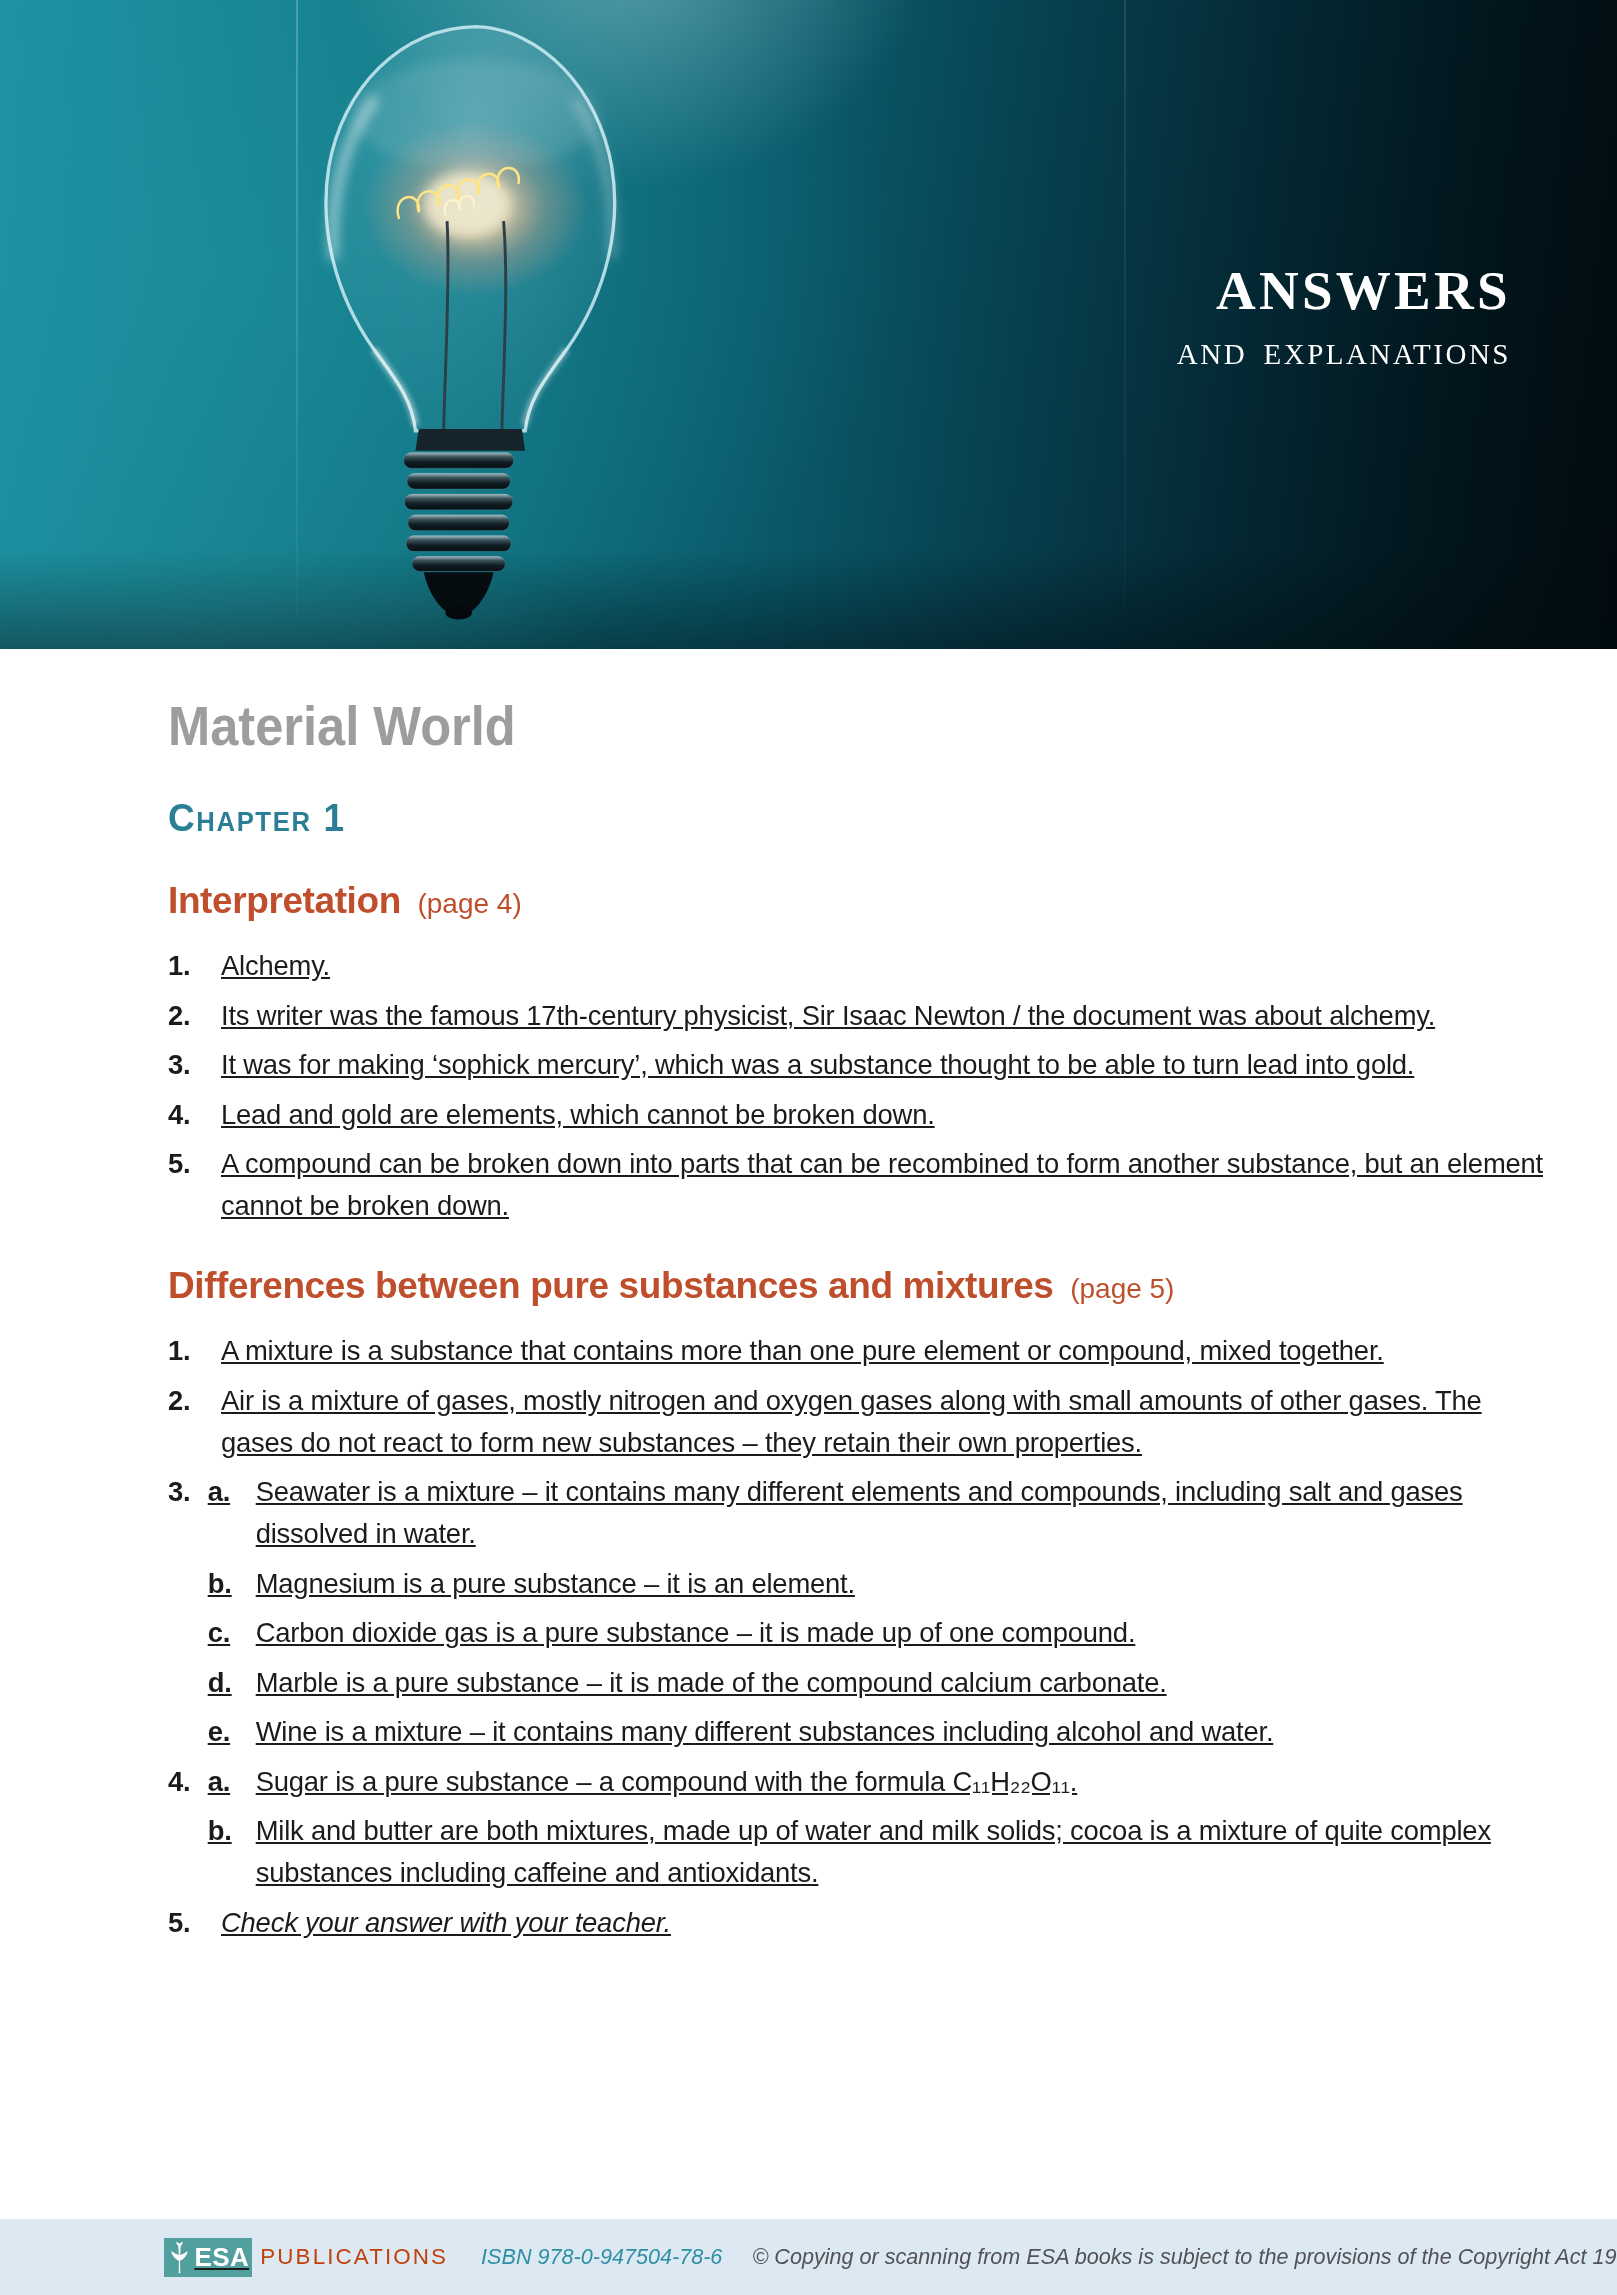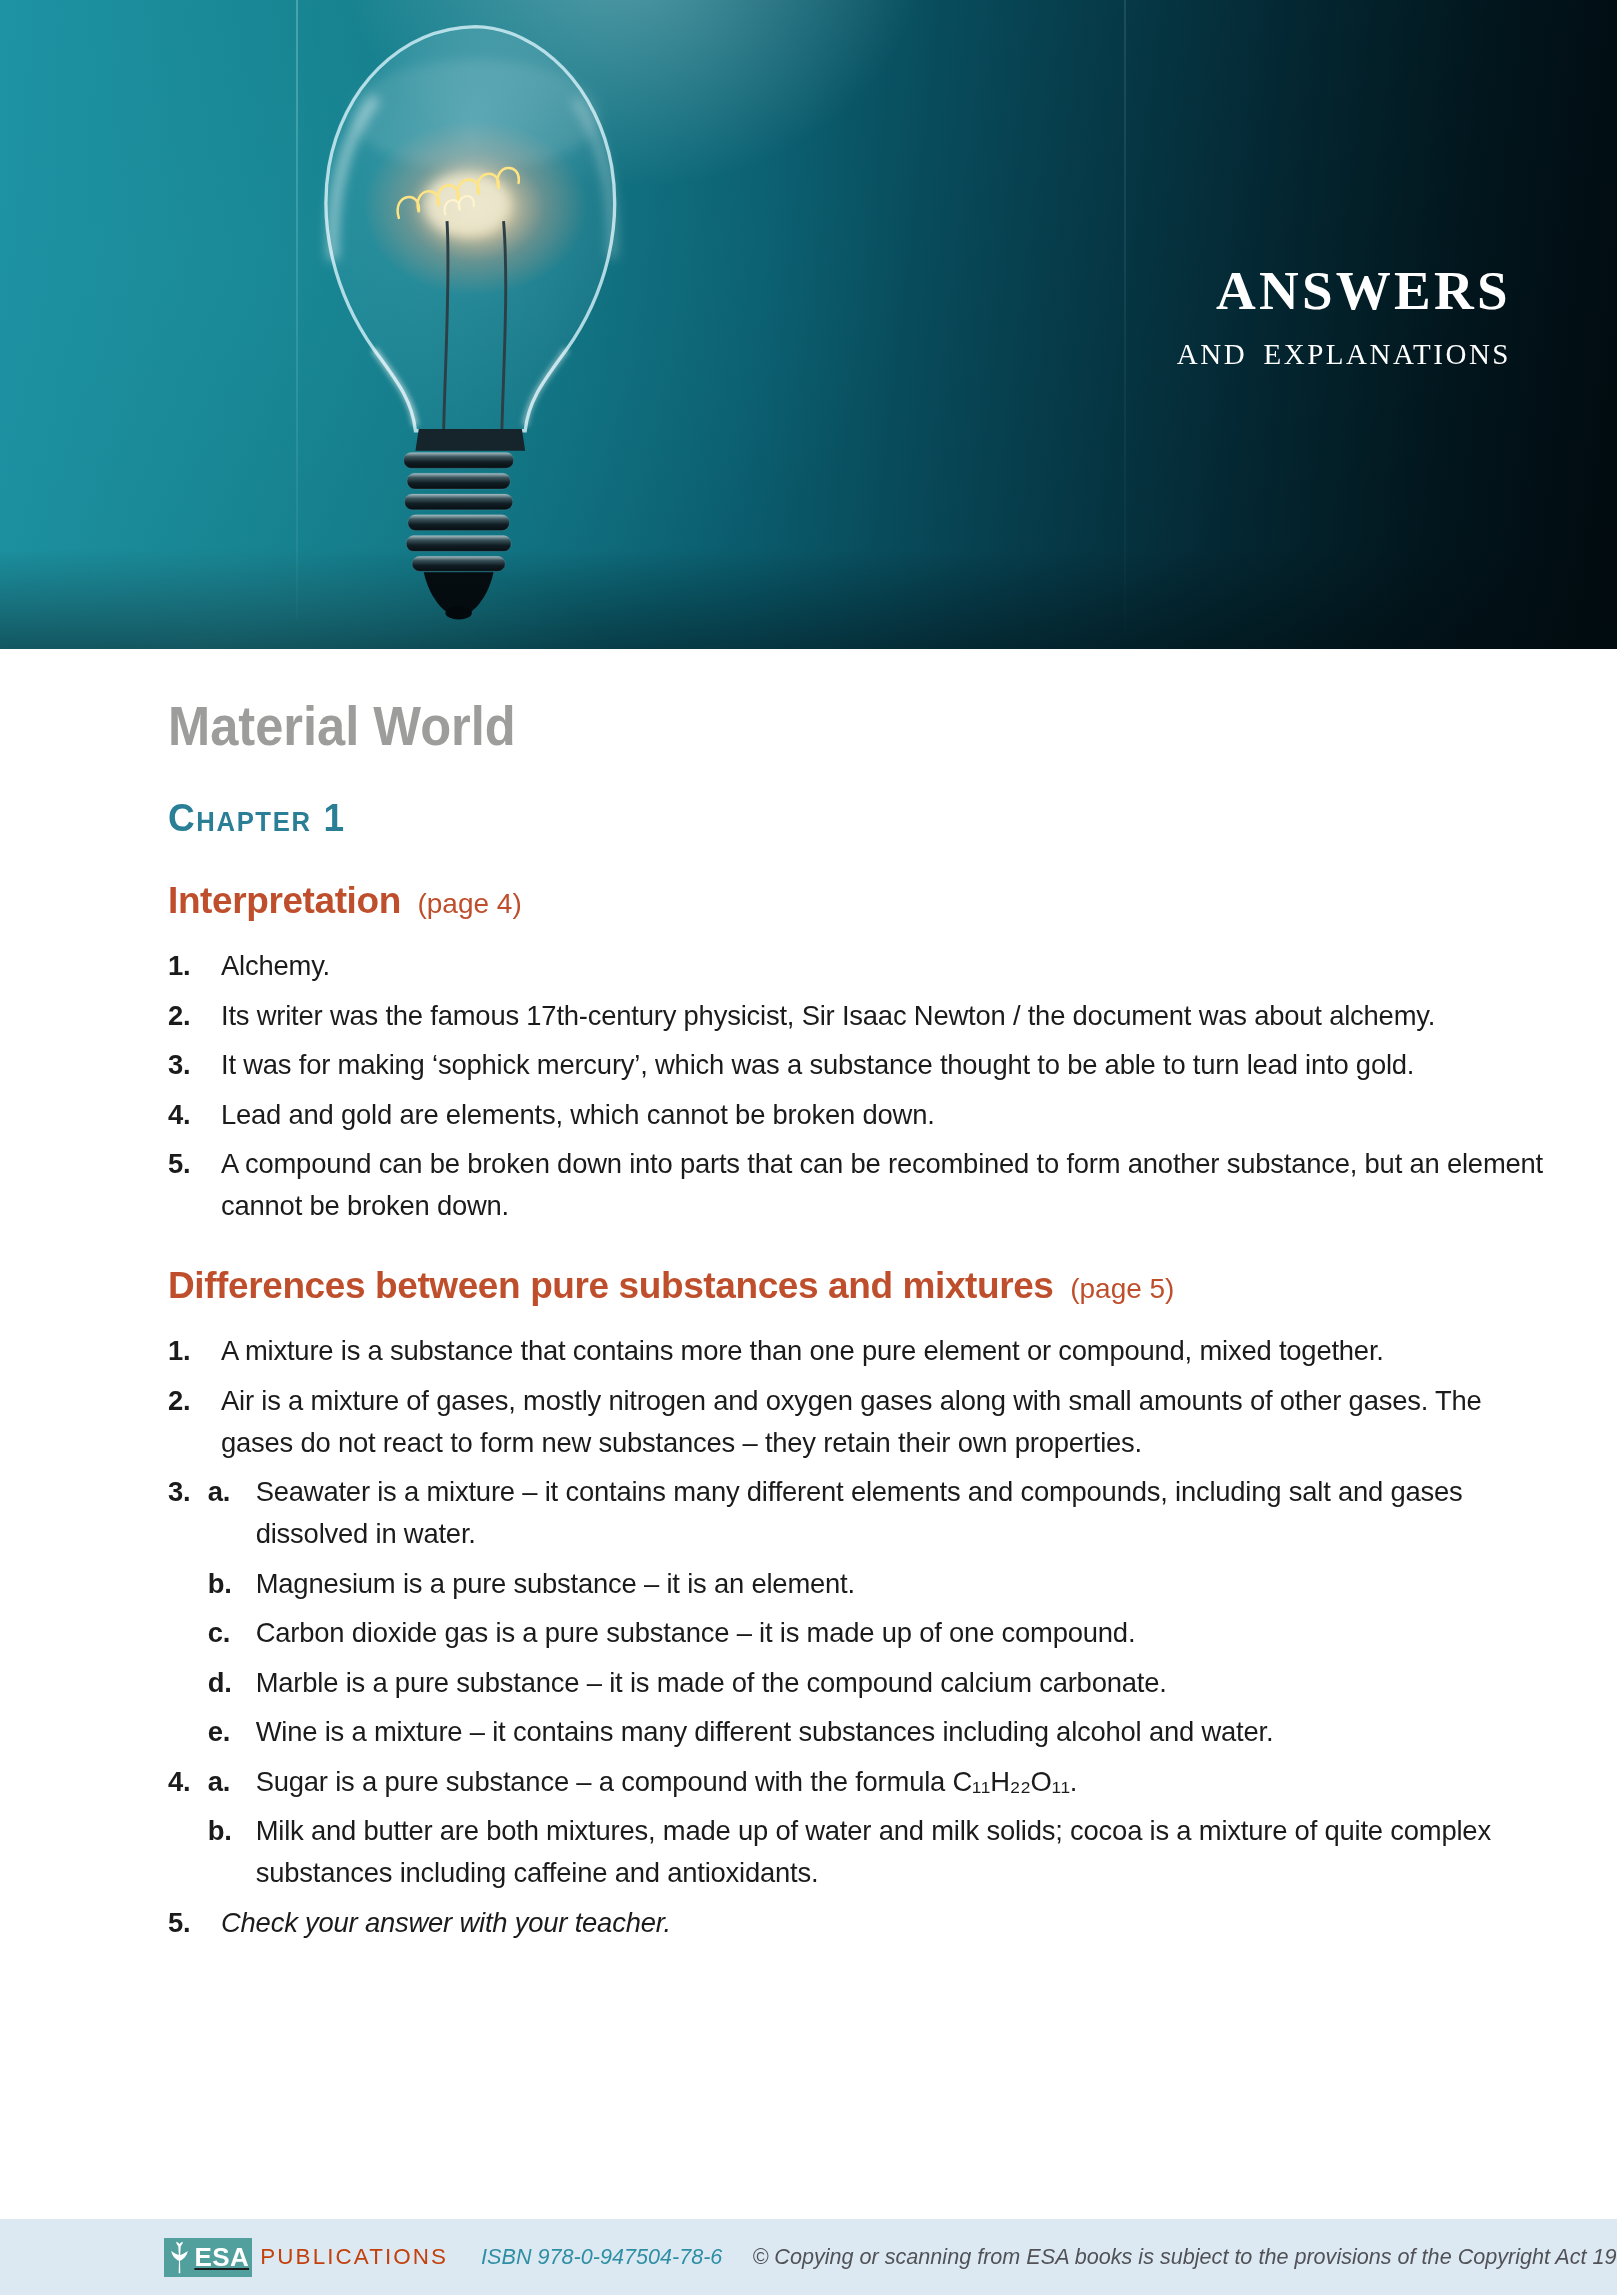--- a/index.html
+++ b/index.html
@@ -47,21 +47,21 @@
   }
   .section-heading{
     color:var(--c-section,#bf4f2c); font-size:37px; font-weight:700;
     margin:38px 0 23px 0; letter-spacing:-0.4px;
   }
   .section-heading:first-of-type{margin-top:12px;}
   .pageref{font-size:28px; font-weight:400; margin-left:16.6px; letter-spacing:0;}
   .alist{font-size:27.4px; line-height:42px; letter-spacing:-0.2px; color:var(--c-body,#1b1b1b);}
   .item{display:flex; margin-bottom:7.5px;}
   .item > .num{width:53px; flex:none; font-weight:700;}
-  .ibody{flex:1; min-width:0;}
+  .ibody{flex:1; min-width:0;text-decoration:underline;}
   .sub{display:flex; margin-left:-13.3px; margin-bottom:7.5px;}
   .sub:last-child{margin-bottom:0;}
   .sub > .letter{width:48px; flex:none; font-weight:700;}
   .sbody{flex:1; min-width:0;}
   .italic{font-style:italic;}
   
   .footer{
     position:absolute; left:0; bottom:0; width:1617px; height:76px;
     background:var(--c-footer,#dde9f2);
     display:flex; align-items:center; box-sizing:border-box; padding-left:164px;

